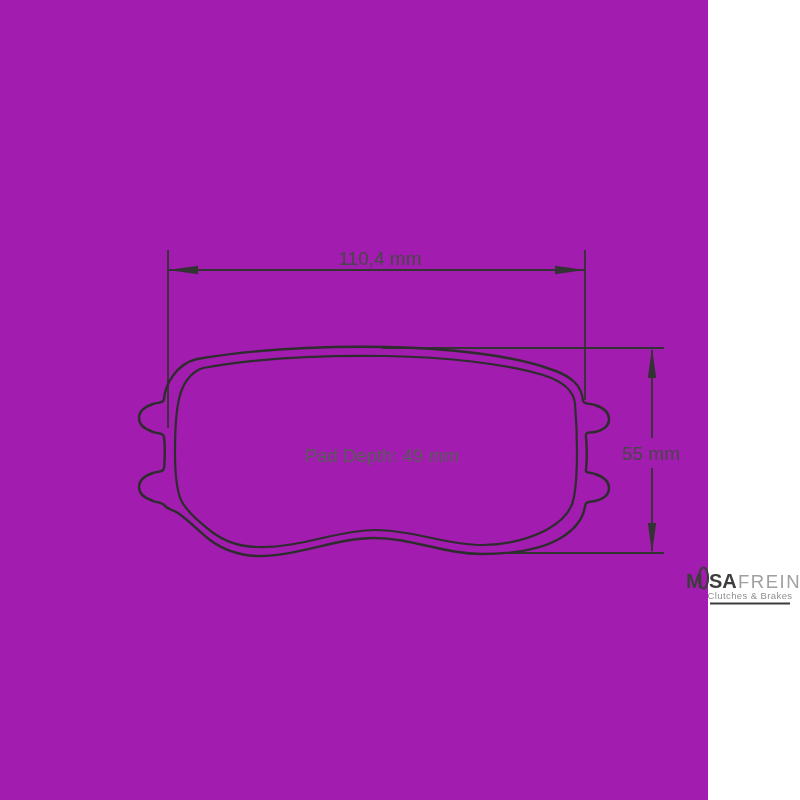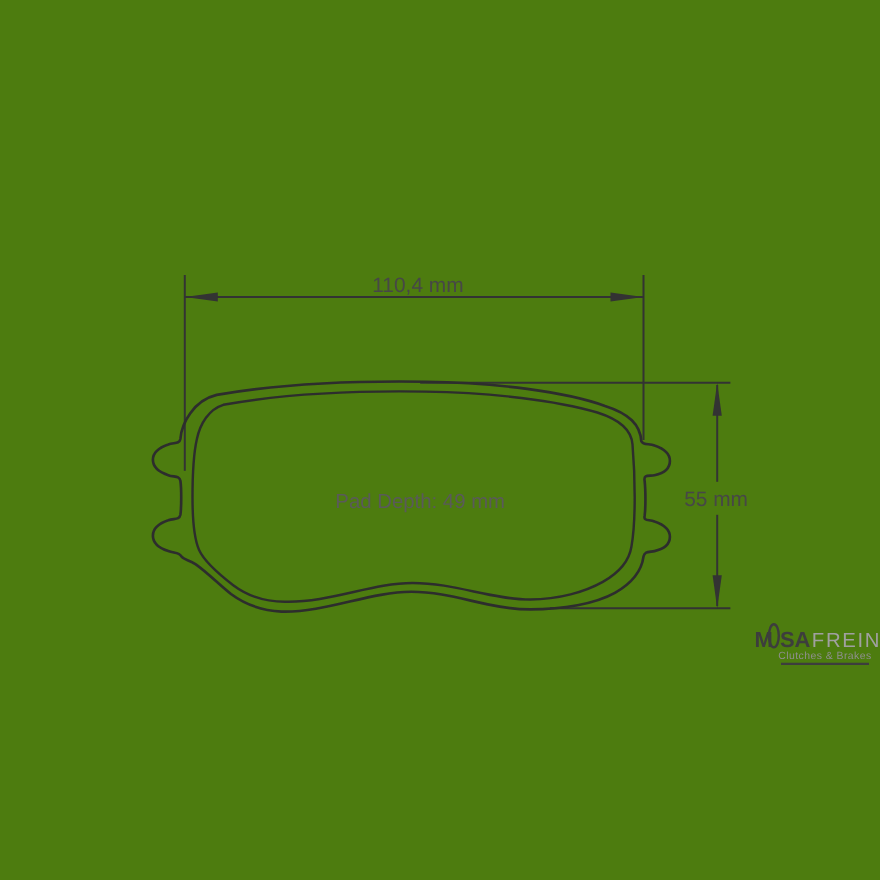--- a/index.html
+++ b/index.html
@@ -5,23 +5,23 @@
   html, body {
     margin: 0;
     padding: 0;
     background: #ffffff;
     width: 800px;
     height: 800px;
     overflow: hidden;
   }
   .canvas {
     position: relative;
-    width: 800px;
+    width: 708px;
     height: 800px;
-    background: #4d7c0f;
+    background: #a21caf;
   }
   svg {
     display: block;
     font-family: "Liberation Sans", sans-serif;
   }
   .dim-text {
     font-size: 19px;
     font-family: "Liberation Sans", sans-serif;
   }
   .pad-depth-text {

